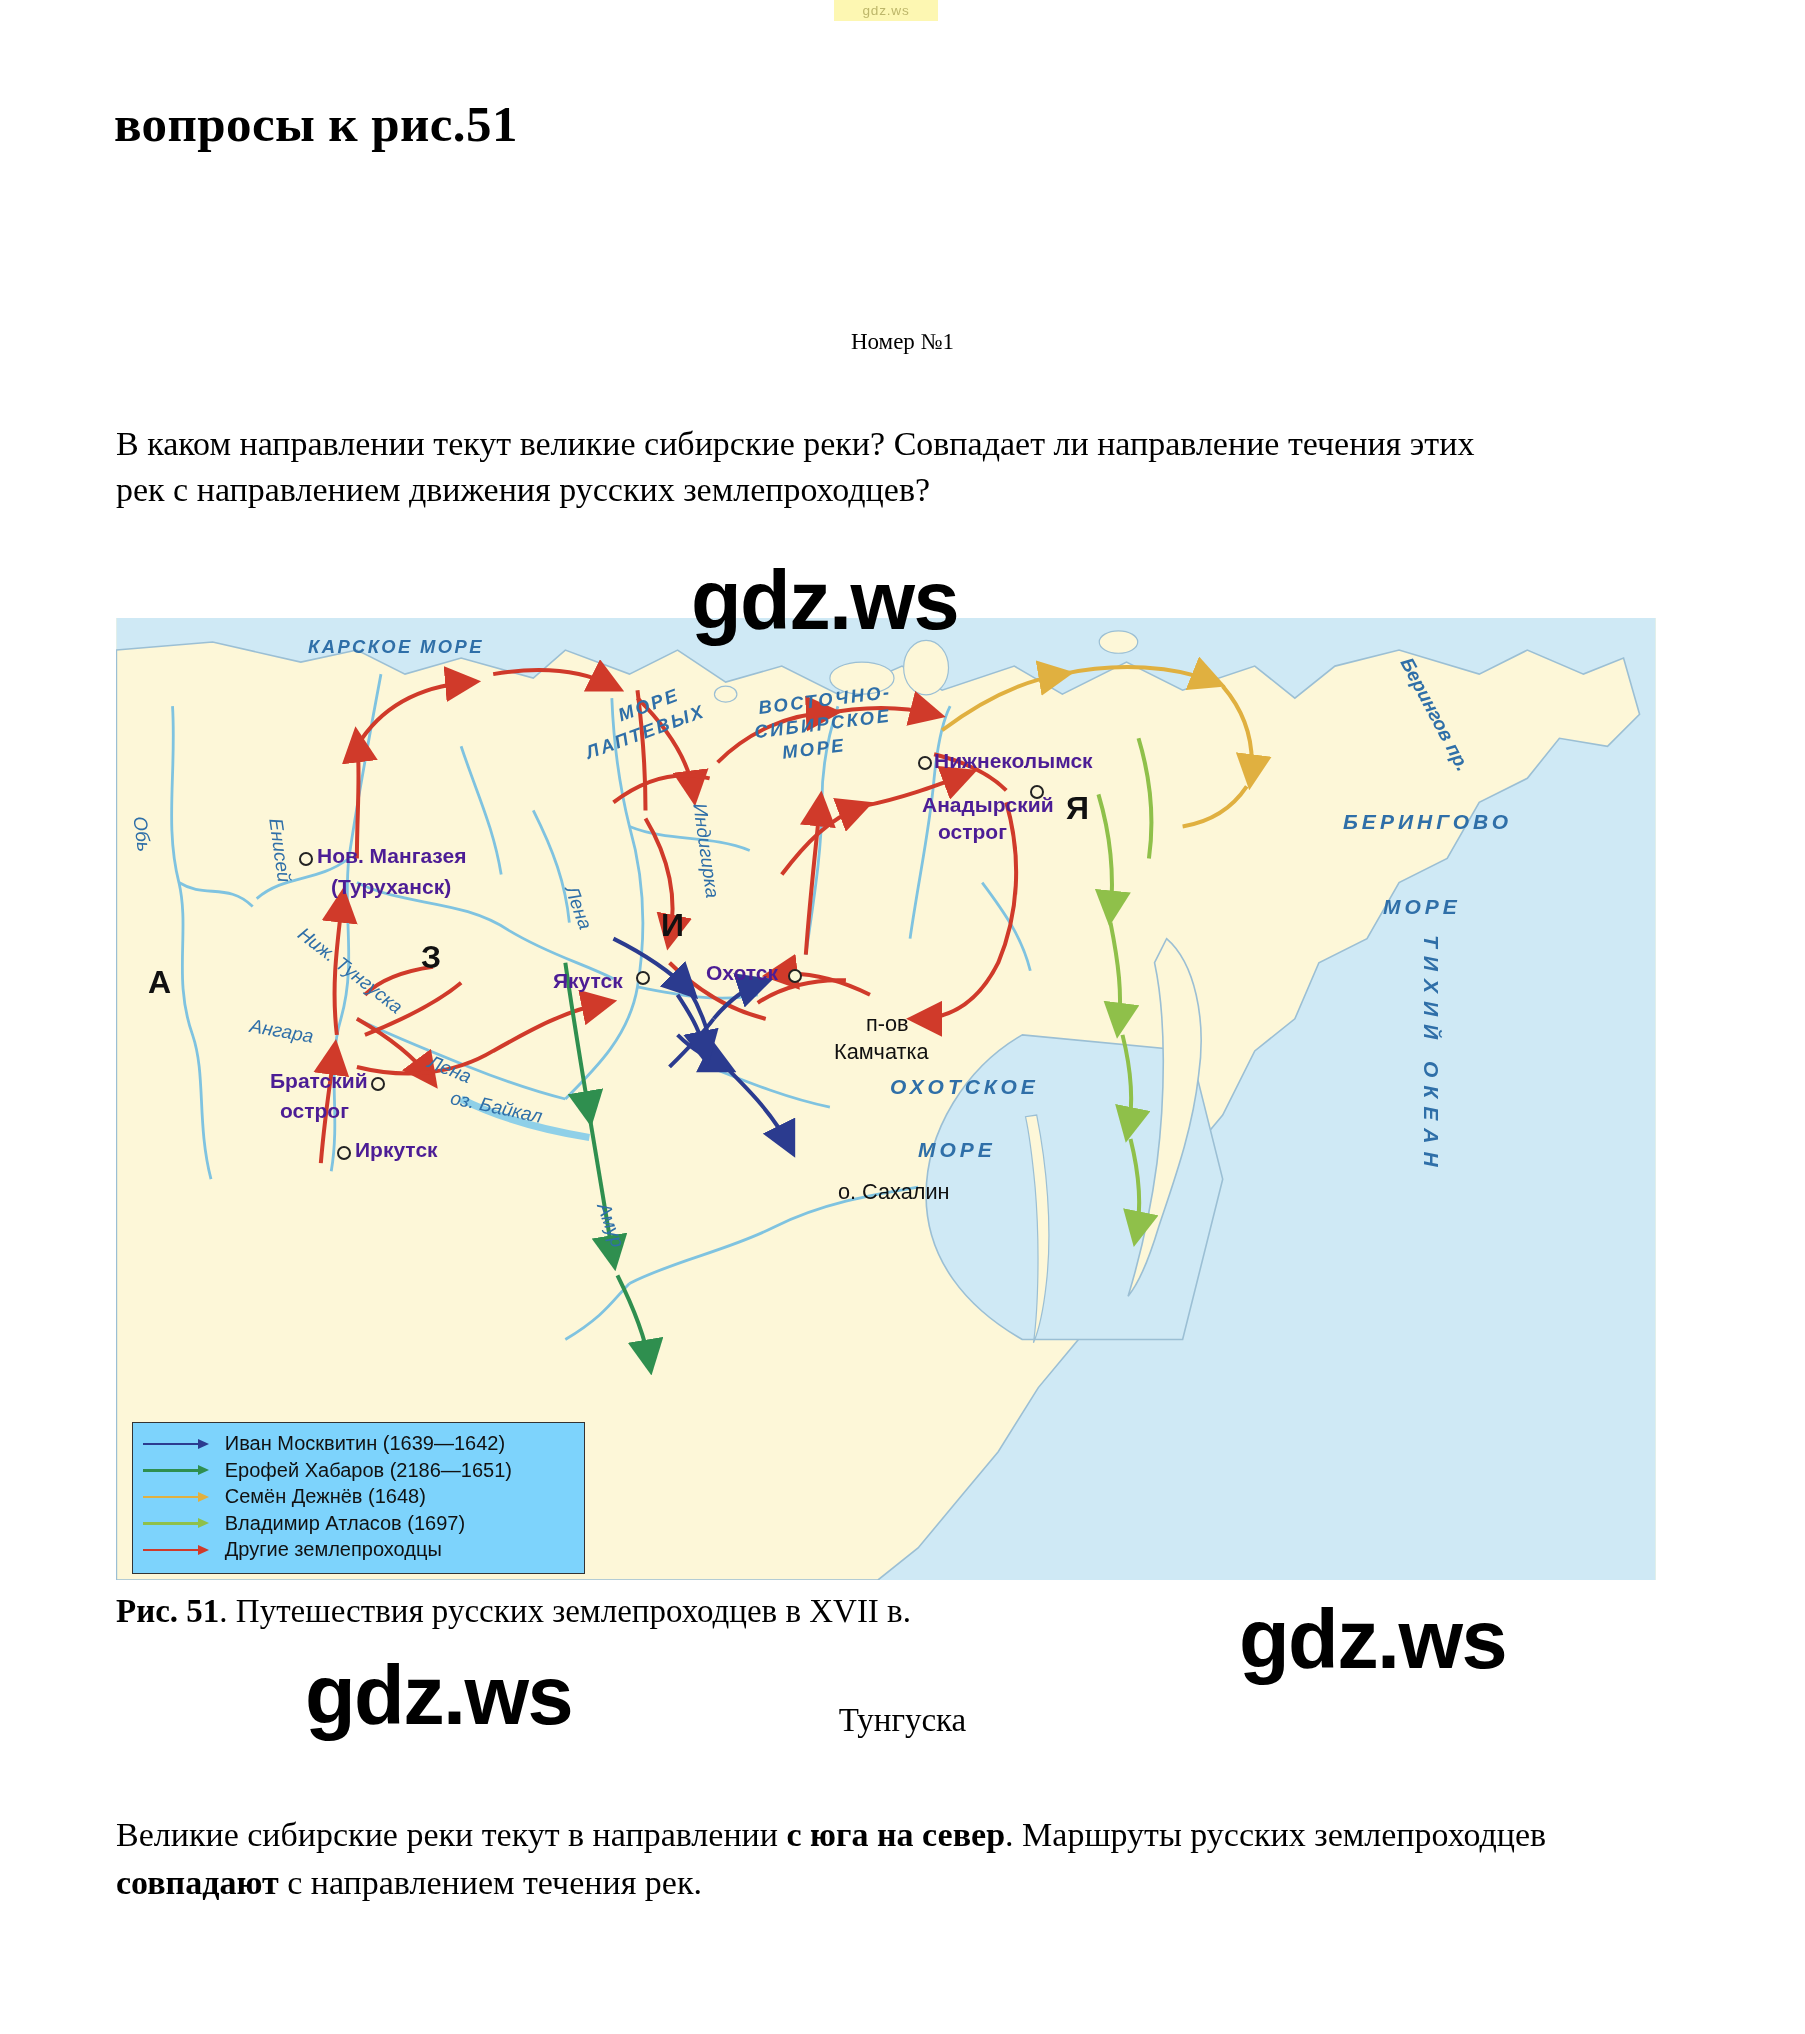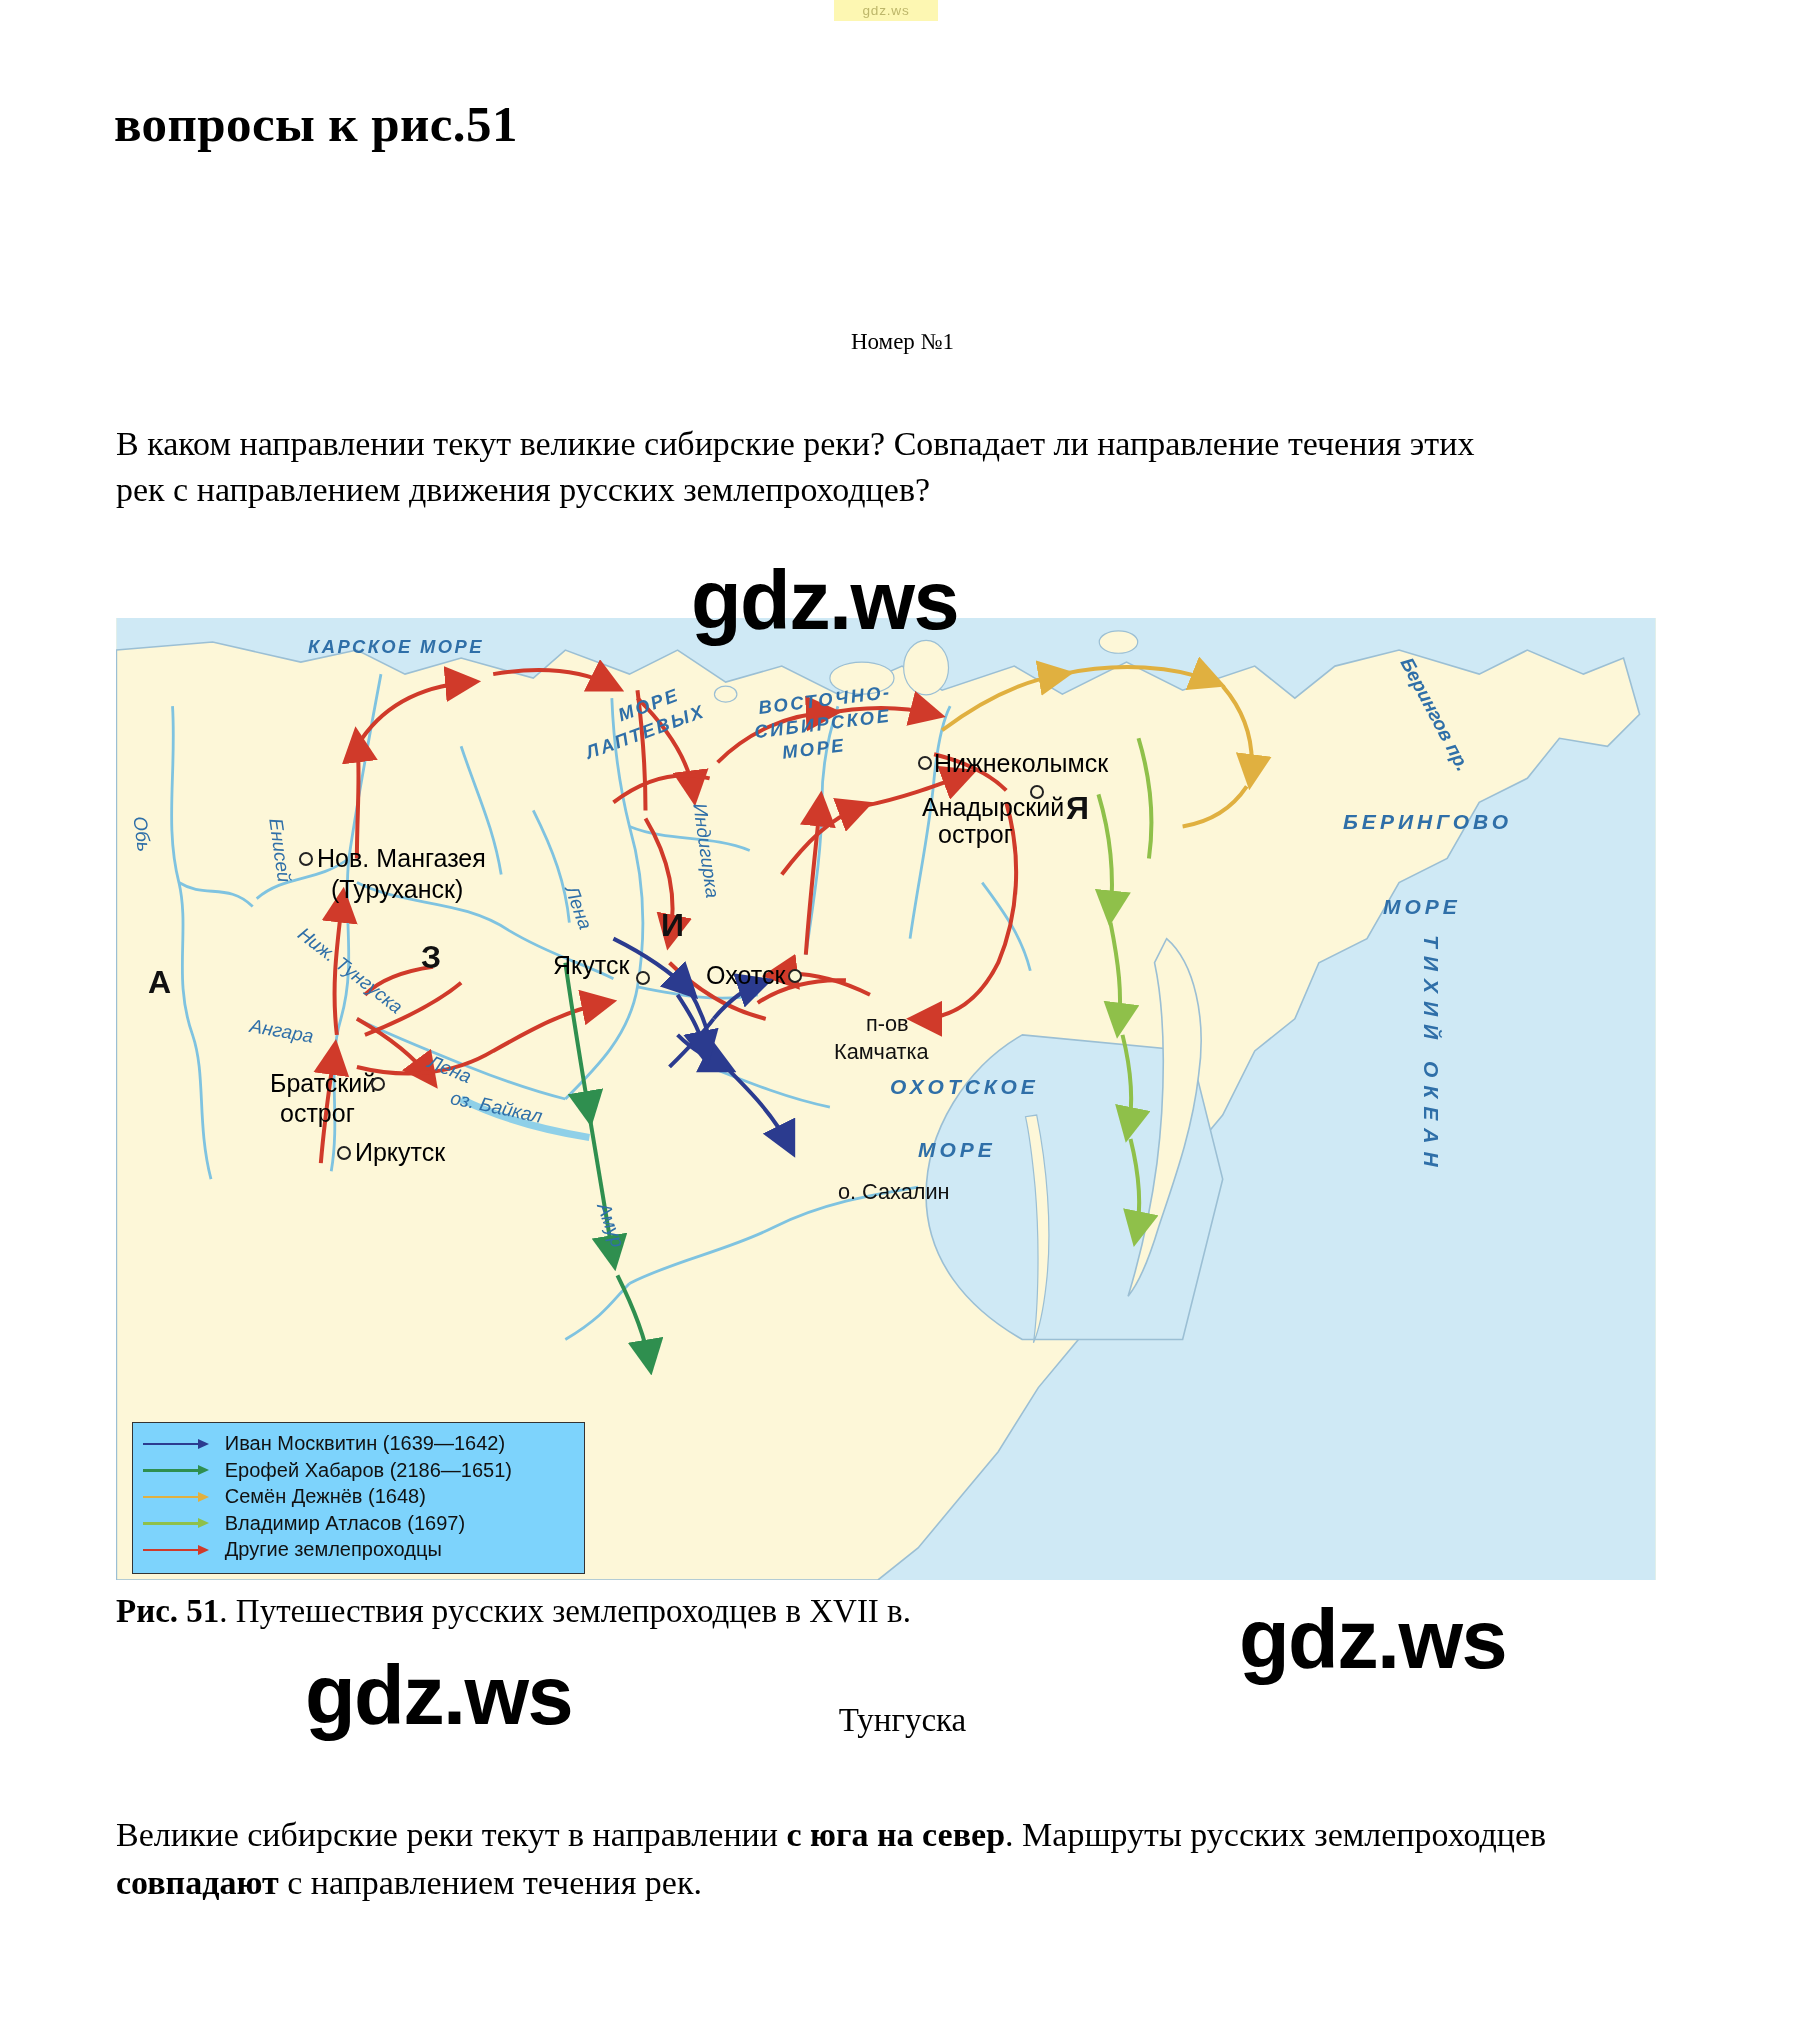--- a/index.html
+++ b/index.html
@@ -120,22 +120,23 @@
     font-size: 18.4px;
   }
   .sea-label-lg {
     color: #2f6fa8;
     font-weight: bold;
     font-style: italic;
     letter-spacing: 4px;
     font-size: 21px;
   }
   .city-label {
-    color: #000000;
-    font-size: 25px;
+    color: #4c1d95;
+    font-size: 21px;
+    font-weight: bold;
   }
   .river-label {
     color: #2f6fa8;
     font-style: italic;
     font-size: 19px;
   }
   .big-letter {
     color: #111;
     font-weight: bold;
     font-size: 32px;
@@ -360,21 +361,21 @@
   <div class="city-dot" style="left:802px; top:138px;"></div>
 
   <div class="map-label city-label" style="left:806px; top:175px;">Анадырский</div>
   <div class="map-label city-label" style="left:822px; top:202px;">острог</div>
   <div class="city-dot" style="left:914px; top:167px;"></div>
 
   <div class="map-label city-label" style="left:201px; top:226px;">Нов. Мангазея</div>
   <div class="map-label city-label" style="left:199px; top:257px;margin-left:16px;">(Туруханск)</div>
   <div class="city-dot" style="left:183px; top:234px;"></div>
 
-  <div class="map-label city-label" style="left:437px; top:333px;">Якутск</div>
+  <div class="map-label city-label" style="left:437px; top:351px;">Якутск</div>
   <div class="city-dot" style="left:520px; top:353px;"></div>
 
   <div class="map-label city-label" style="left:590px; top:343px;">Охотск</div>
   <div class="city-dot" style="left:672px; top:351px;"></div>
 
   <div class="map-label city-label" style="left:154px; top:451px;">Братский</div>
   <div class="map-label city-label" style="left:164px; top:481px;">острог</div>
   <div class="city-dot" style="left:255px; top:459px;"></div>
 
   <div class="map-label city-label" style="left:239px; top:520px;">Иркутск</div>

